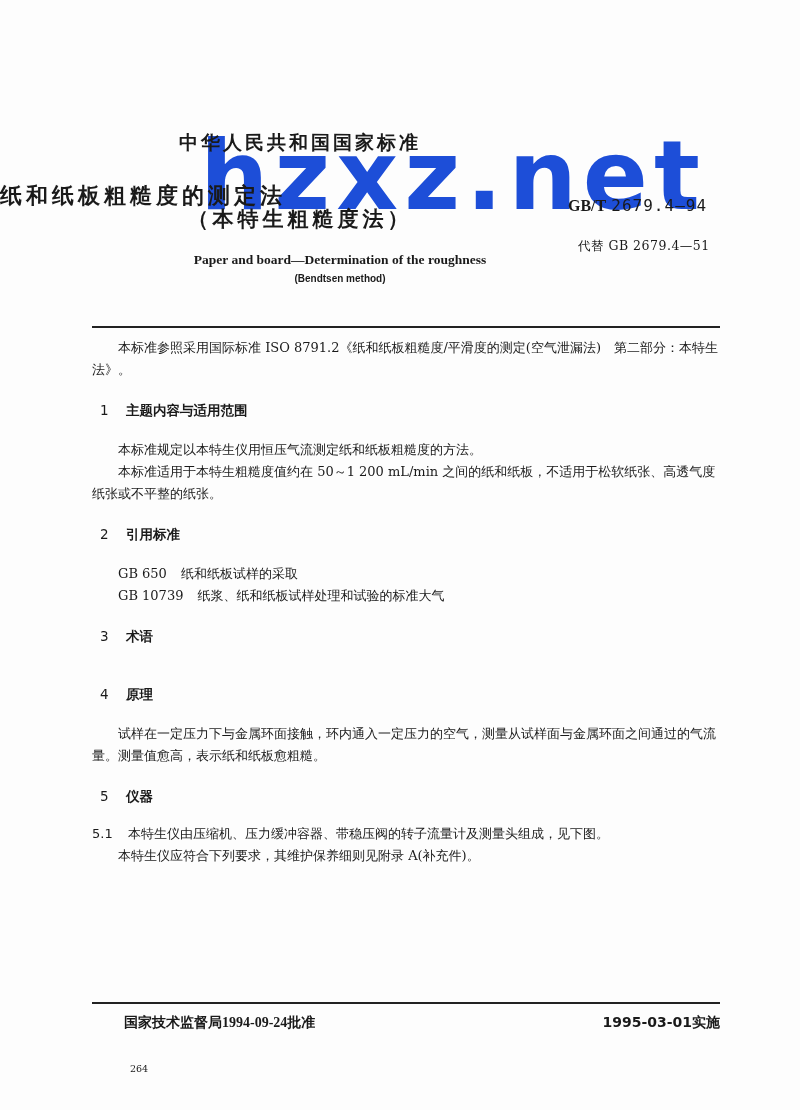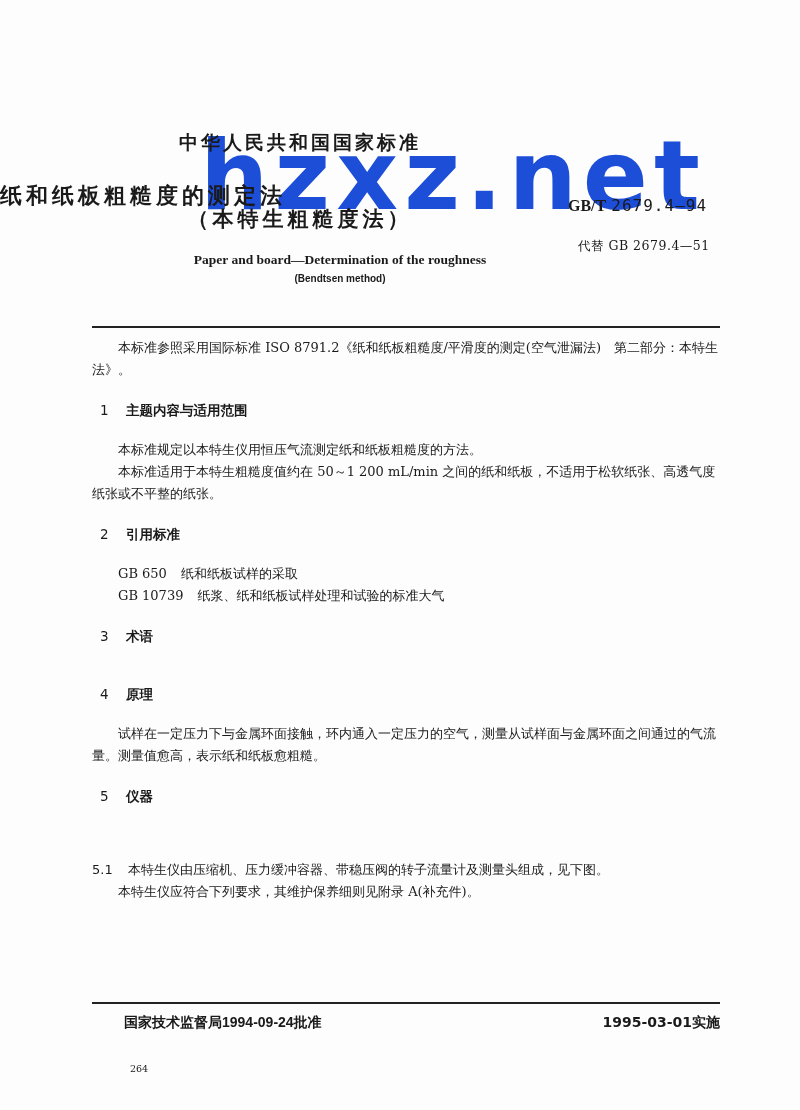--- a/index.html
+++ b/index.html
@@ -22,21 +22,21 @@
   .std-code span { font-family:"DejaVu Sans Mono","Liberation Mono",monospace; letter-spacing:1px; }
   .replaces { left:578px; top:238px; font-size:12.5px; white-space:nowrap; font-family:"DejaVu Serif",serif; letter-spacing:0.5px; }
   .rule { position:absolute; left:92px; width:628px; height:1.5px; background:#222; }
   .body-text { position:absolute; left:92px; width:628px; font-size:13px; line-height:22px; z-index:1; }
   .p { text-indent:26px; margin:0; }
   .p.noindent { text-indent:0; }
   .h { font-family:"DejaVu Sans","Liberation Sans",sans-serif; font-weight:bold; font-size:13.5px; margin:8px; }
   .h .num { display:inline-block; width:26px; font-weight:normal; }
   .ref { margin:0; padding-left:26px; }
   .ref .code { display:inline-block; min-width:0; margin-right:14px; }
-  .footer-left { position:absolute; left:92px; top:1014px; font-family:Liberation Sans, sans-serif; font-weight:bold; font-size:14px;padding-left:32px; }
+  .footer-left { position:absolute; left:92px; top:1014px; font-family:Liberation Serif, serif; font-weight:bold; font-size:14px;padding-left:32px; }
   .footer-right { position:absolute; right:80px; top:1014px; font-family:"DejaVu Sans","Liberation Sans",sans-serif; font-weight:bold; font-size:14px; }
   .page-num { position:absolute; left:130px; top:1063px; font-size:9.5px; font-family:"DejaVu Serif",serif; }
 </style>
 </head>
 <body>
 
 <div class="page">
 
   <div class="watermark">hzxz.net</div>
 
@@ -74,21 +74,21 @@
     <div style="height:10px"></div>
 
     <div style="height:10px"></div>
     <p class="h"><span class="num">4</span><span>原理</span></p>
     <div style="height:10px"></div>
     <p class="p">试样在一定压力下与金属环面接触，环内通入一定压力的空气，测量从试样面与金属环面之间通过的气流量。测量值愈高，表示纸和纸板愈粗糙。</p>
 
     <div style="height:10px"></div>
     <p class="h"><span class="num">5</span><span>仪器</span></p>
     <div style="height:8px"></div>
-    <p class="p noindent"><span style="font-family:'DejaVu Sans',sans-serif;display:inline-block;width:36px;margin-top:36px;">5.1</span><span>本特生仪由压缩机、压力缓冲容器、带稳压阀的转子流量计及测量头组成，见下图。</span></p>
+    <p class="p noindent"><span style="font-family:'DejaVu Sans',sans-serif;display:inline-block;width:36px;">5.1</span><span>本特生仪由压缩机、压力缓冲容器、带稳压阀的转子流量计及测量头组成，见下图。</span></p>
     <p class="p">本特生仪应符合下列要求，其维护保养细则见附录 A(补充件)。</p>
   </div>
 
   <div class="rule" style="top:1002px;"></div>
   <div class="footer-left">国家技术监督局1994-09-24批准</div>
   <div class="footer-right">1995-03-01实施</div>
   <div class="page-num">264</div>
 
 </div>
 

